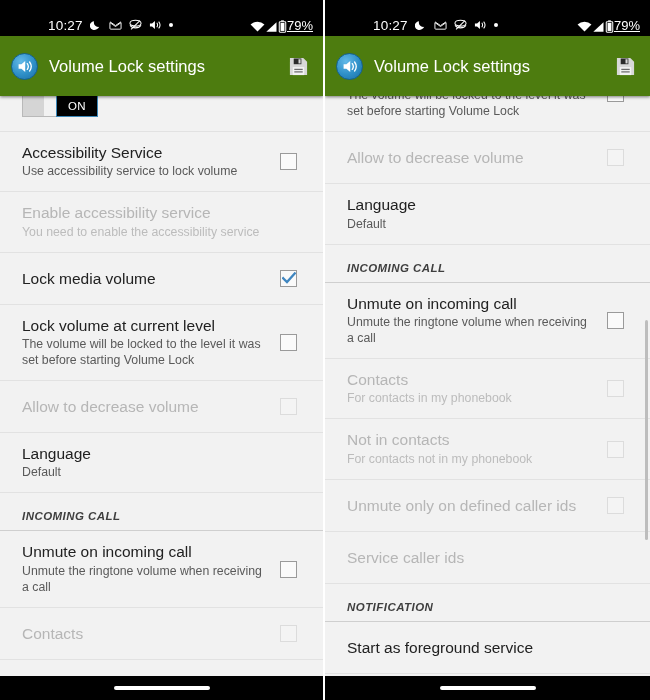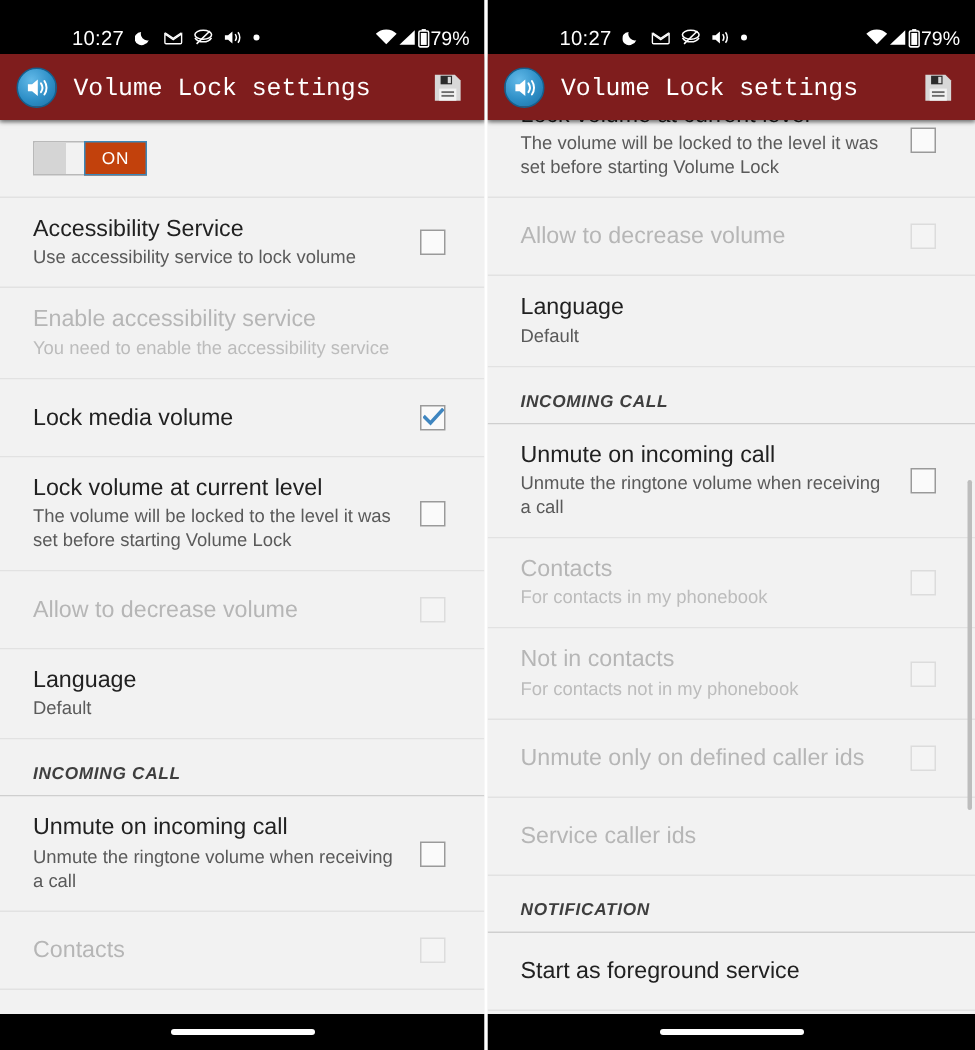--- a/index.html
+++ b/index.html
@@ -25,33 +25,34 @@
     padding: 14px 10px 0 0;
     position: relative; z-index: 5;
   }
   .sb-left {
     display: flex; align-items: center; gap: 7px;
     margin-left: 48px; color: #ffffff;
   }
   .sb-clock { font-size: 13.5px; letter-spacing: .2px; color:#fff; }
   .sb-ico { color: #ffffff; display:flex; align-items:center; }
   .sb-right {
-    margin-left: auto; display: flex; align-items: center; gap: 0;
+    margin-left: auto; display: flex; align-items: flex-end; gap: 0;
     color: #ffffff;
+    text-decoration: underline;
   }
   .sb-batt-pct { font-size: 13px; color:#fff; }
   .dot-ico { width:4px; height:4px; border-radius:50%; background:#fff; display:block; }
 
   
   .appbar {
-    height: 44px; background: #7f1d1d;
+    height: 60px; background: #4d7c0f;
     display: flex; align-items: center; gap: 11px;
     padding: 0 11px;
     box-shadow: 0 1px 3px rgba(0,0,0,.5);
-    position: relative; z-index: 4; font-family: Liberation Mono, monospace;
+    position: relative; z-index: 4;
   }
   .app-icon {
     width: 27px; height: 27px; border-radius: 50%;
     background: radial-gradient(circle at 36% 30%, #62b9e8 0%, #2e8fc7 55%, #1b6ea3 100%);
     display:flex; align-items:center; justify-content:center;
     flex: 0 0 auto;
     border: 1px solid #14608f;
   }
   .appbar-title {
     color: #ffffff; font-size: 16.5px; flex: 1;
@@ -112,21 +113,21 @@
   .cb svg { display:block; }
 
   
   .toggle {
     width: 76px; height: 23px; flex: 0 0 auto;
     display: flex; margin-right: 8px;
     border: 1px solid #b9b9b9;
   }
   .toggle .track-off { flex: 1; background: #d5d5d5; }
   .toggle .thumb-on {
-    flex: 0 0 42px; background: #c2410c;
+    flex: 0 0 42px; background: #000000;
     color: #ffffff; font-size: 11.5px;
     display:flex; align-items:center; justify-content:center;
     letter-spacing: .5px;
     border: 1px solid #3b87b8;
     margin: -1px -1px -1px 12px;
   }
 
   
   .scrollbar {
     position: absolute; right: 2px; width: 3px;

